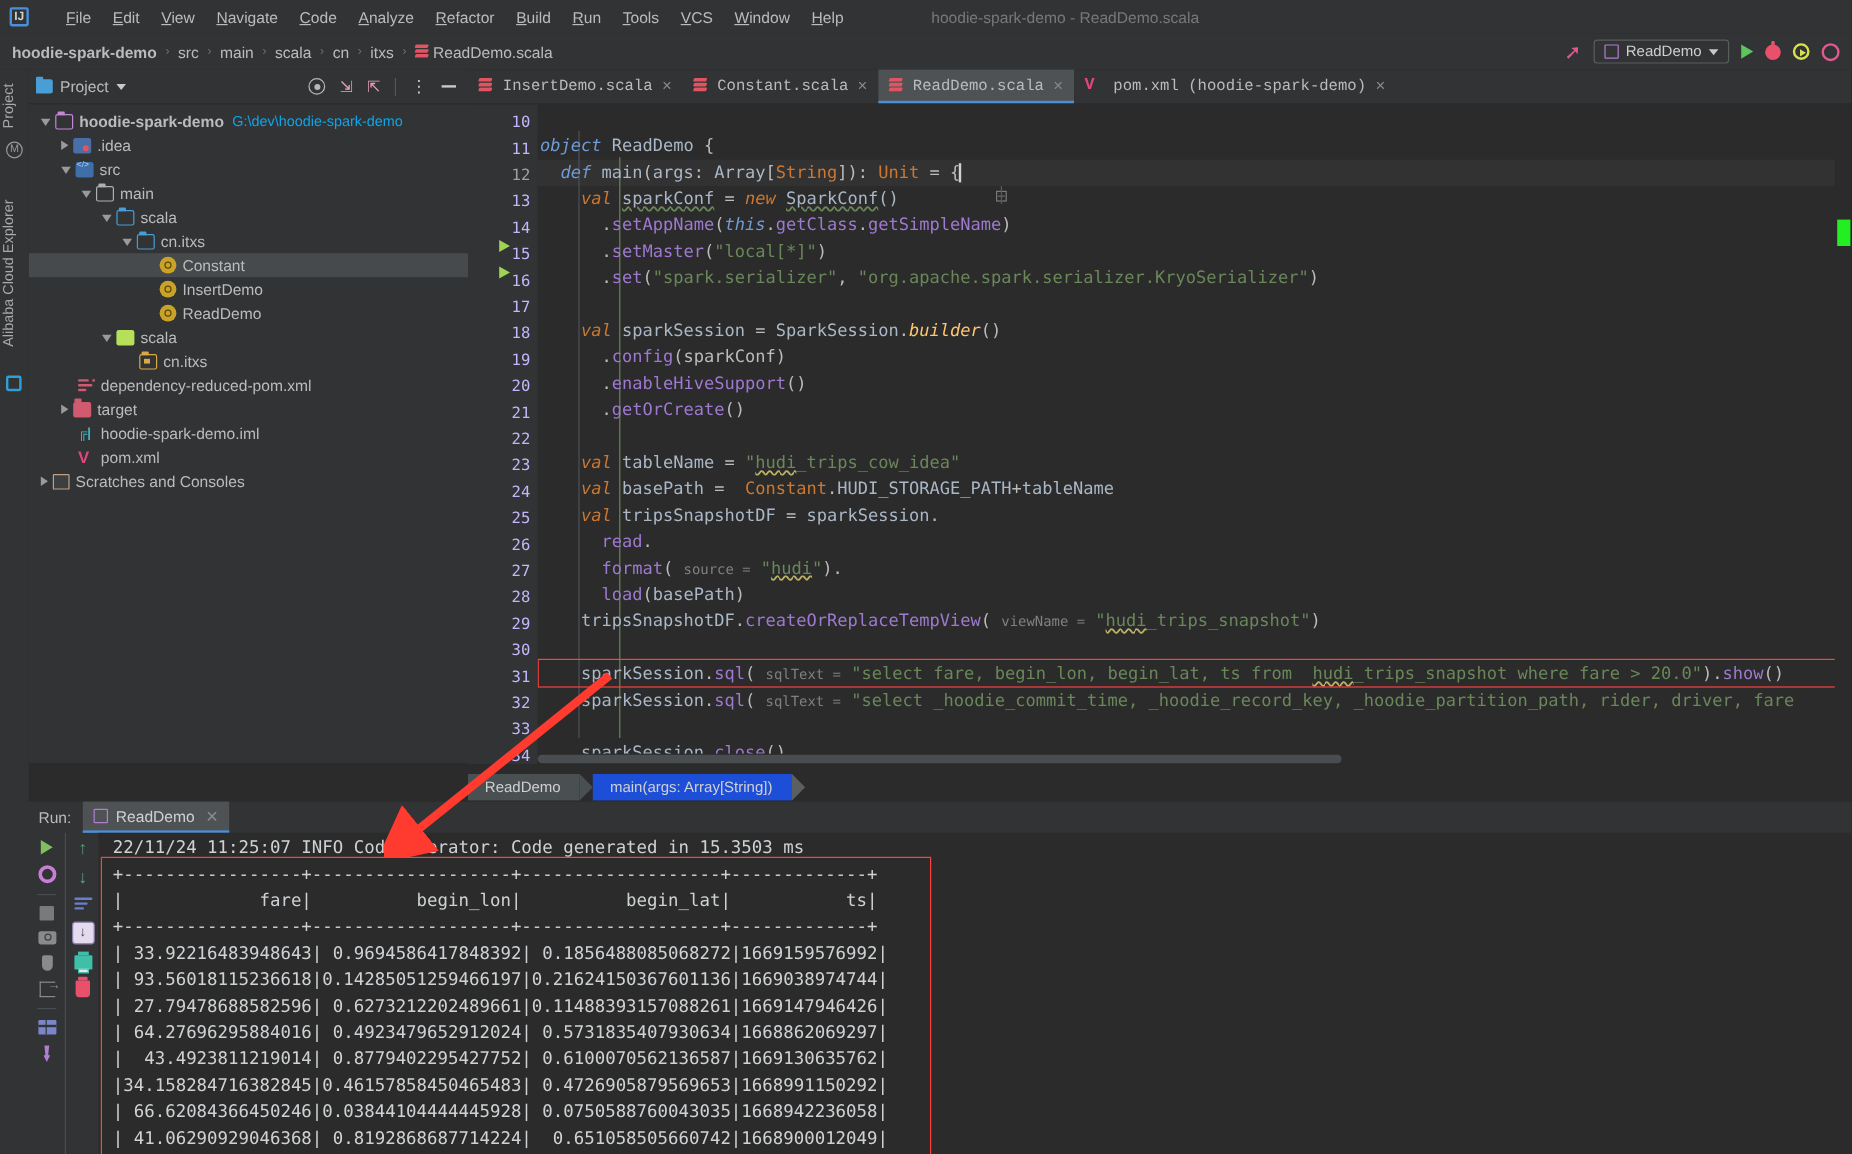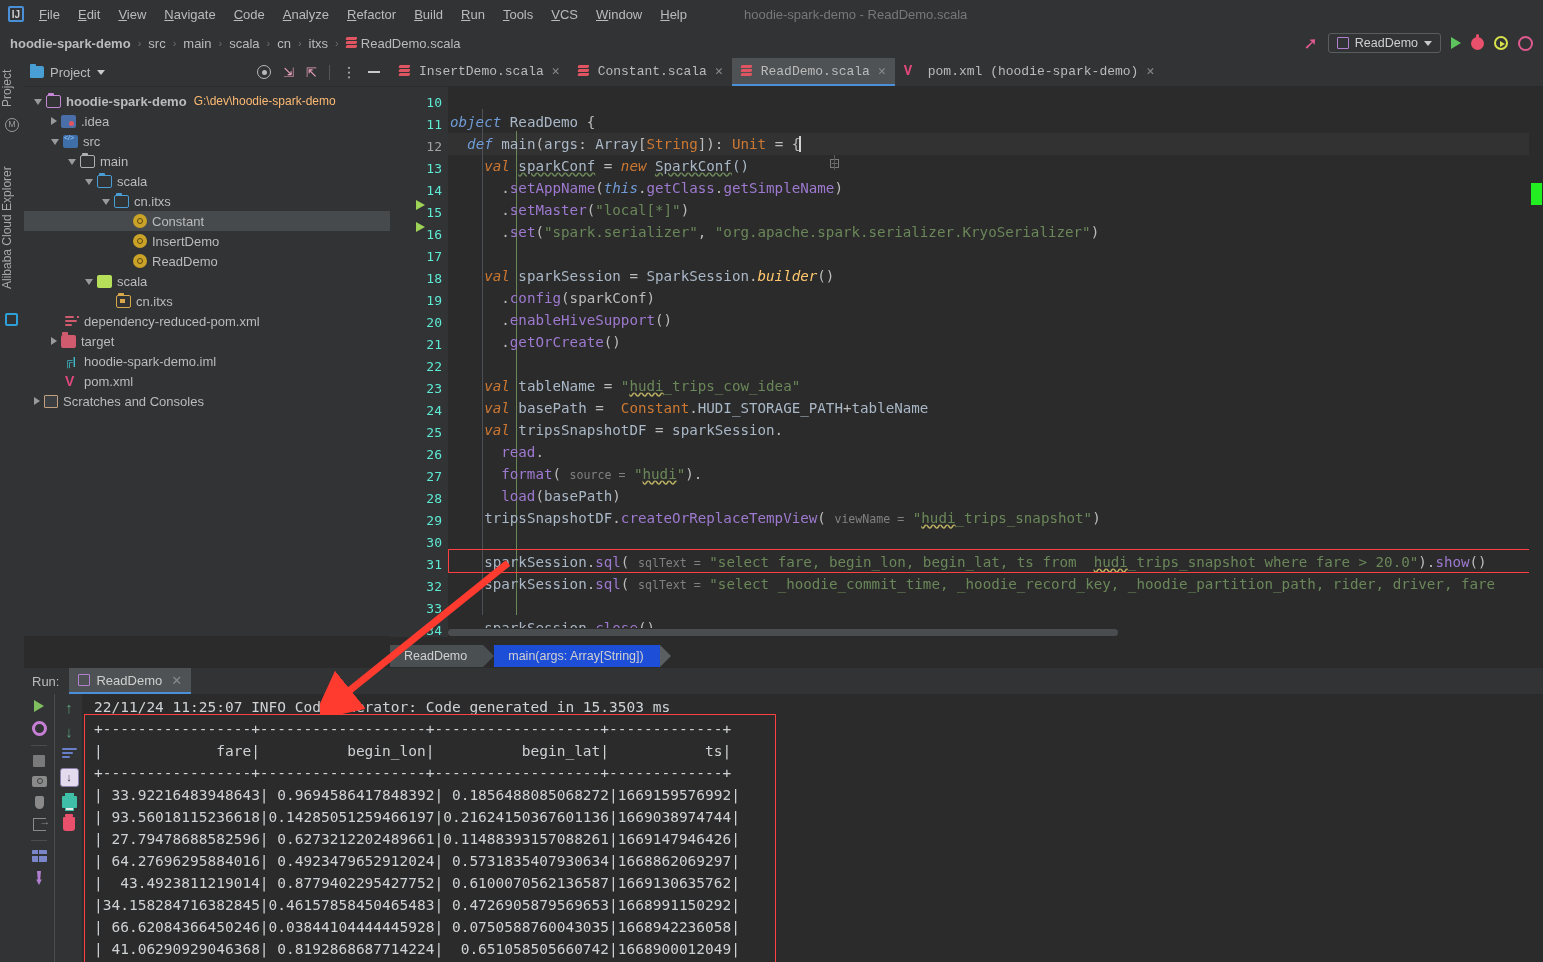--- a/index.html
+++ b/index.html
@@ -15,21 +15,21 @@
     position: relative;
     -webkit-font-smoothing: antialiased;
   }
 
   
   #menubar {
     position: absolute; left: 0; top: 0; width: 1543px; height: 28px;
     background: #3c3f41;
     display: flex; align-items: center;
   }
-  #menubar.ij { background: #313335; }
+  #menubar.ij { background: #313335; gap: 16px; }
   .ij-logo {
     width: 16px; height: 16px; margin-left: 8px; margin-right: 6px;
     border: 2px solid #4a90d9; border-radius: 2px;
     color: #d0d0d0; font-size: 10px; font-weight: bold;
     display: flex; align-items: center; justify-content: center;
     box-sizing: border-box;
   }
   .menu-item {
     padding: 4px 9px; color: #bbbbbb; font-size: 13px; white-space: nowrap;
   }
@@ -134,21 +134,21 @@
     border-top: 4px solid transparent; border-bottom: 4px solid transparent;
     border-left: 6px solid #9a9a9a;
   }
   .arr.open {
     border-left: 4px solid transparent; border-right: 4px solid transparent;
     border-top: 6px solid #9a9a9a; border-bottom: none; margin-top:2px;
   }
   .arr.none { border: none; width: 10px; }
   .tlabel { color: #bbbbbb; }
   .tlabel.b { font-weight: bold; }
-  .tpath { color: #fdba74; margin-left: 7px; font-size: 12px; }
+  .tpath { color: #0ea5e9; margin-left: 7px; font-size: 12px; }
 
   .fi { width: 15px; height: 13px; margin-right: 5px; flex: none; position: relative; }
   .fi-folder { background: transparent; border: 1.5px solid #c586d6; border-radius: 2px; box-sizing: border-box; }
   .fi-folder::before { content:""; position:absolute;left:1px;top:-3px;width:6px;height:3px;background:#c586d6;border-radius:1px 1px 0 0;}
   .fi-plain { border: 1.5px solid #b0b0b0; border-radius: 2px; box-sizing: border-box;}
   .fi-plain::before{content:"";position:absolute;left:1px;top:-3px;width:6px;height:3px;background:#b0b0b0;border-radius:1px 1px 0 0;}
   .fi-blue { border: 1.5px solid #4a9ed6; border-radius:2px; box-sizing:border-box;}
   .fi-blue::before{content:"";position:absolute;left:1px;top:-3px;width:6px;height:3px;background:#4a9ed6;border-radius:1px 1px 0 0;}
   .fi-src { background: #3f6fa8; border-radius: 2px; }
   .fi-src::after{content:"</>";position:absolute;left:1px;top:-1px;font-size:7px;color:#9fd4ff;}
@@ -200,21 +200,21 @@
     border-bottom: 2px solid transparent;
   }
   .tab.active { background: #4e5254; border-bottom: 2px solid #4a90d9; }
   .tab-x { color: #8a8a8a; font-size: 13px; margin-left: 3px; }
 
   #code-wrap { position: relative; height: 550px; background: #2b2b2b; overflow: hidden; }
   #gutter {
     position: absolute; left: 0; top: 0; width: 58px; height: 550px; background: #313335;
   }
   .lnum {
-    position: absolute; right: 6px; color: #5eead4; font-size: 13px;
+    position: absolute; right: 6px; color: #c4b5fd; font-size: 13px;
     font-family: "DejaVu Sans Mono", monospace; text-align: right;
   }
   #gutter-icons { position: absolute; left: 26px; top: 0; width: 20px; }
   .grun { position:absolute; width:0;height:0;border-top:5px solid transparent;border-bottom:5px solid transparent;border-left:9px solid #9fd356;}
   #fold-col { position: absolute; left: 440px; top: 0; width: 14px; height: 550px; }
   .fold-box {
     position:absolute; width:9px;height:9px;border:1px solid #7a7a7a;box-sizing:border-box;
     background:#2b2b2b; color:#9a9a9a; font-size:8px; line-height:7px; text-align:center;
   }
   .fold-line { position:absolute; width:1px; background:#5a5a5a; }

